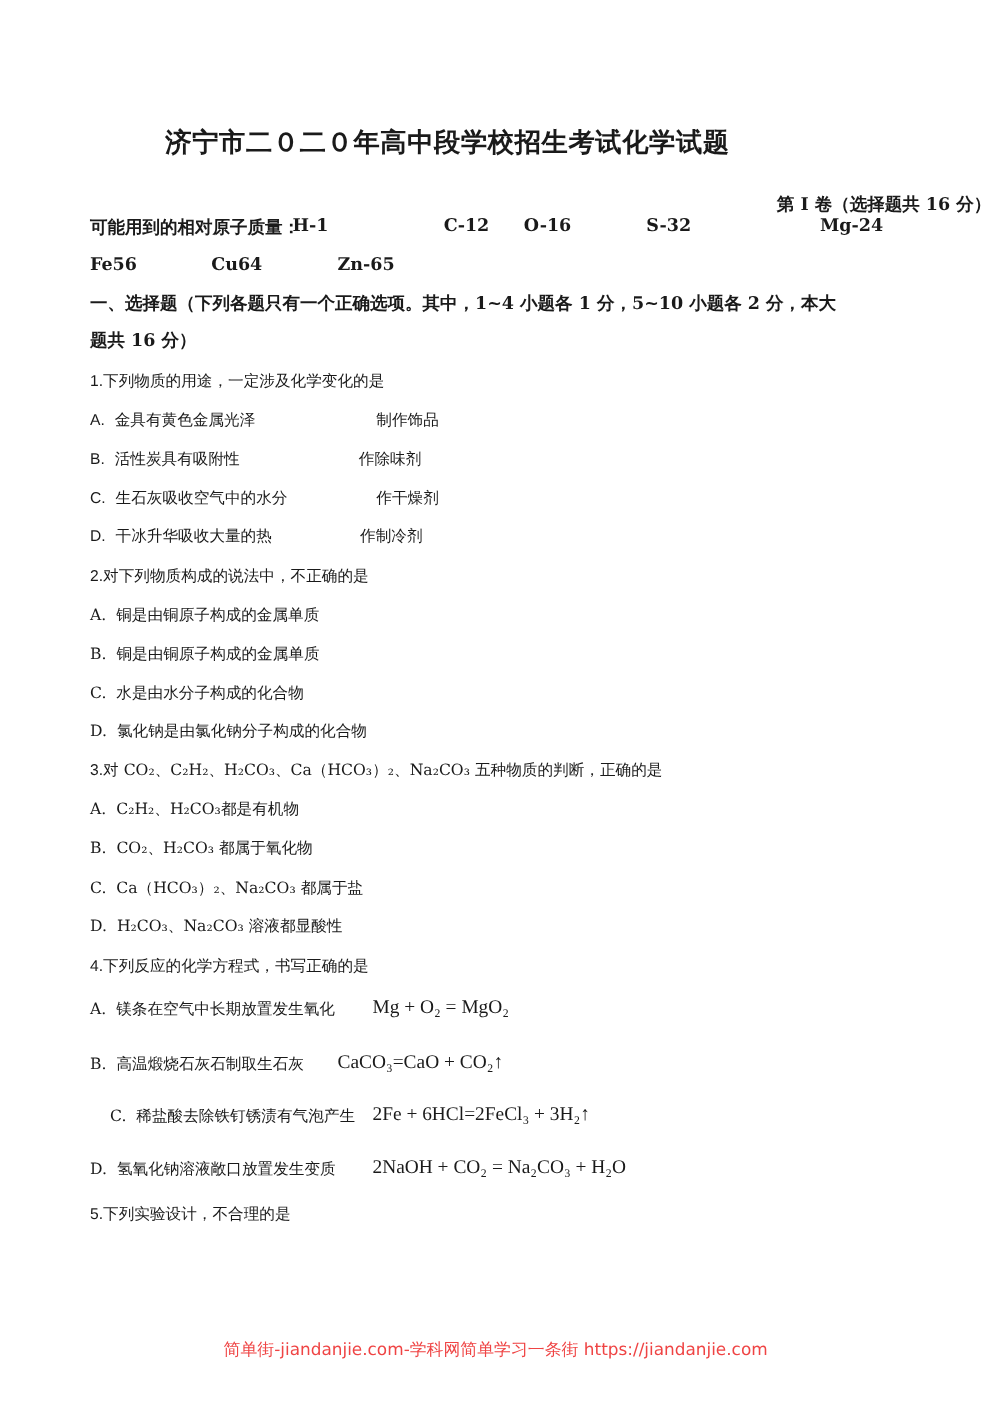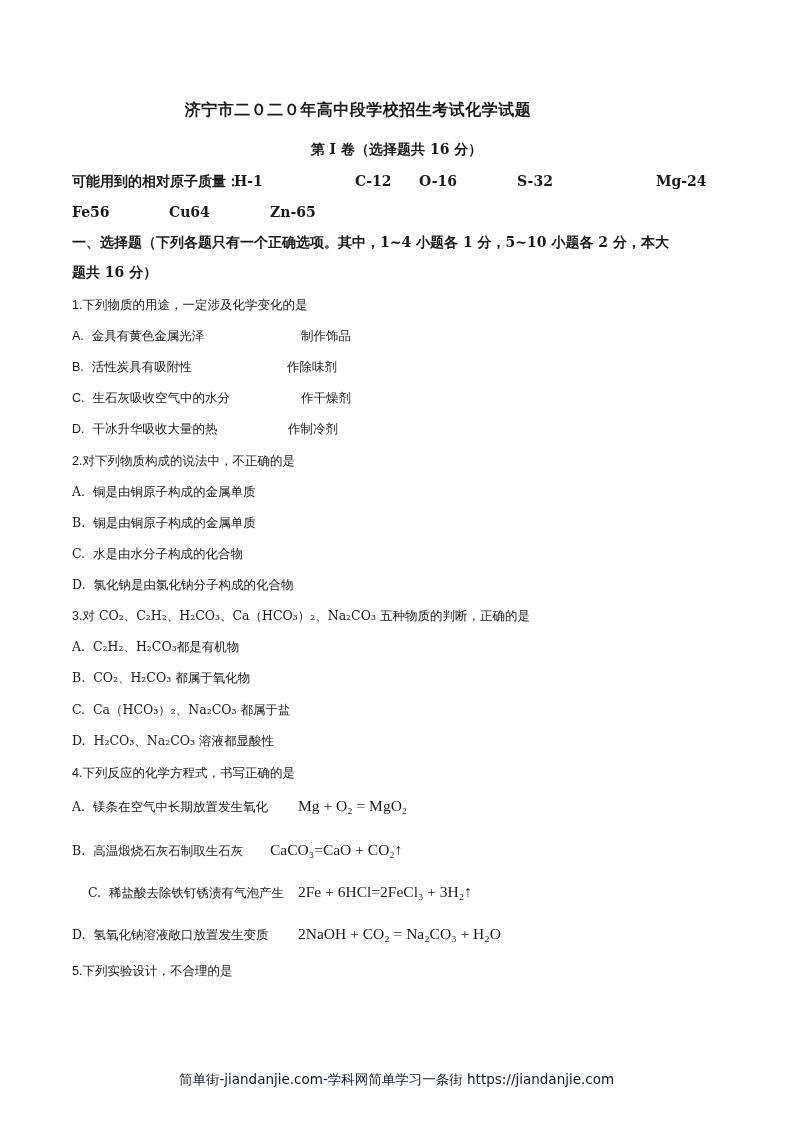--- a/index.html
+++ b/index.html
@@ -1,30 +1,30 @@
 <!DOCTYPE html>
 <html><head>
 <meta charset="utf-8">
 <style>
   html, body { margin: 0; padding: 0; background: #ffffff; }
   body { width: 793px; height: 1122px; position: relative; overflow: hidden;
          font-family: "DejaVu Serif", "Liberation Serif", serif; color: #1a1a1a; }
   .abs { position: absolute; white-space: nowrap; }
   .title { top: 100px; left: 0; width: 716px; text-align: center;
-           font-size: 16px; font-weight: bold; letter-spacing: 0.5px; }
-  .subtitle { top: 141px; left: 0; width: 793px; text-align: center;
+           font-size: 21px; font-weight: bold; letter-spacing: 0.5px; }
+  .subtitle { top: 155px; left: 0; width: 793px; text-align: right;
               font-size: 14px; font-weight: bold; }
   .bold { font-weight: bold; font-size: 14px; }
   .q { font-size: 12.5px; }
   .opt { font-size: 12.5px; }
   .num { font-family: "Liberation Sans", sans-serif; }
   .letter-sans { font-family: "Liberation Sans", sans-serif; }
   .eq { font-family: "Liberation Serif", serif; font-size: 15.5px; }
   .footer { top: 1071px; left: 0; width: 793px; text-align: center;
-            font-family: "DejaVu Sans", sans-serif; font-size: 13.5px; color: #0f172a; }
+            font-family: "DejaVu Sans", sans-serif; font-size: 13.5px; color: #ef4444; }
 </style>
 </head>
 <body>
 
 <div class="abs title">济宁市二０二０年高中段学校招生考试化学试题</div>
 <div class="abs subtitle">第 I 卷（选择题共 16 分）</div>
 
 <div class="abs bold" style="top:173px; left:72px;">可能用到的相对原子质量：</div>
 <div class="abs bold" style="top:173px; left:234px;">H-1</div>
 <div class="abs bold" style="top:173px; left:355px;">C-12</div>

